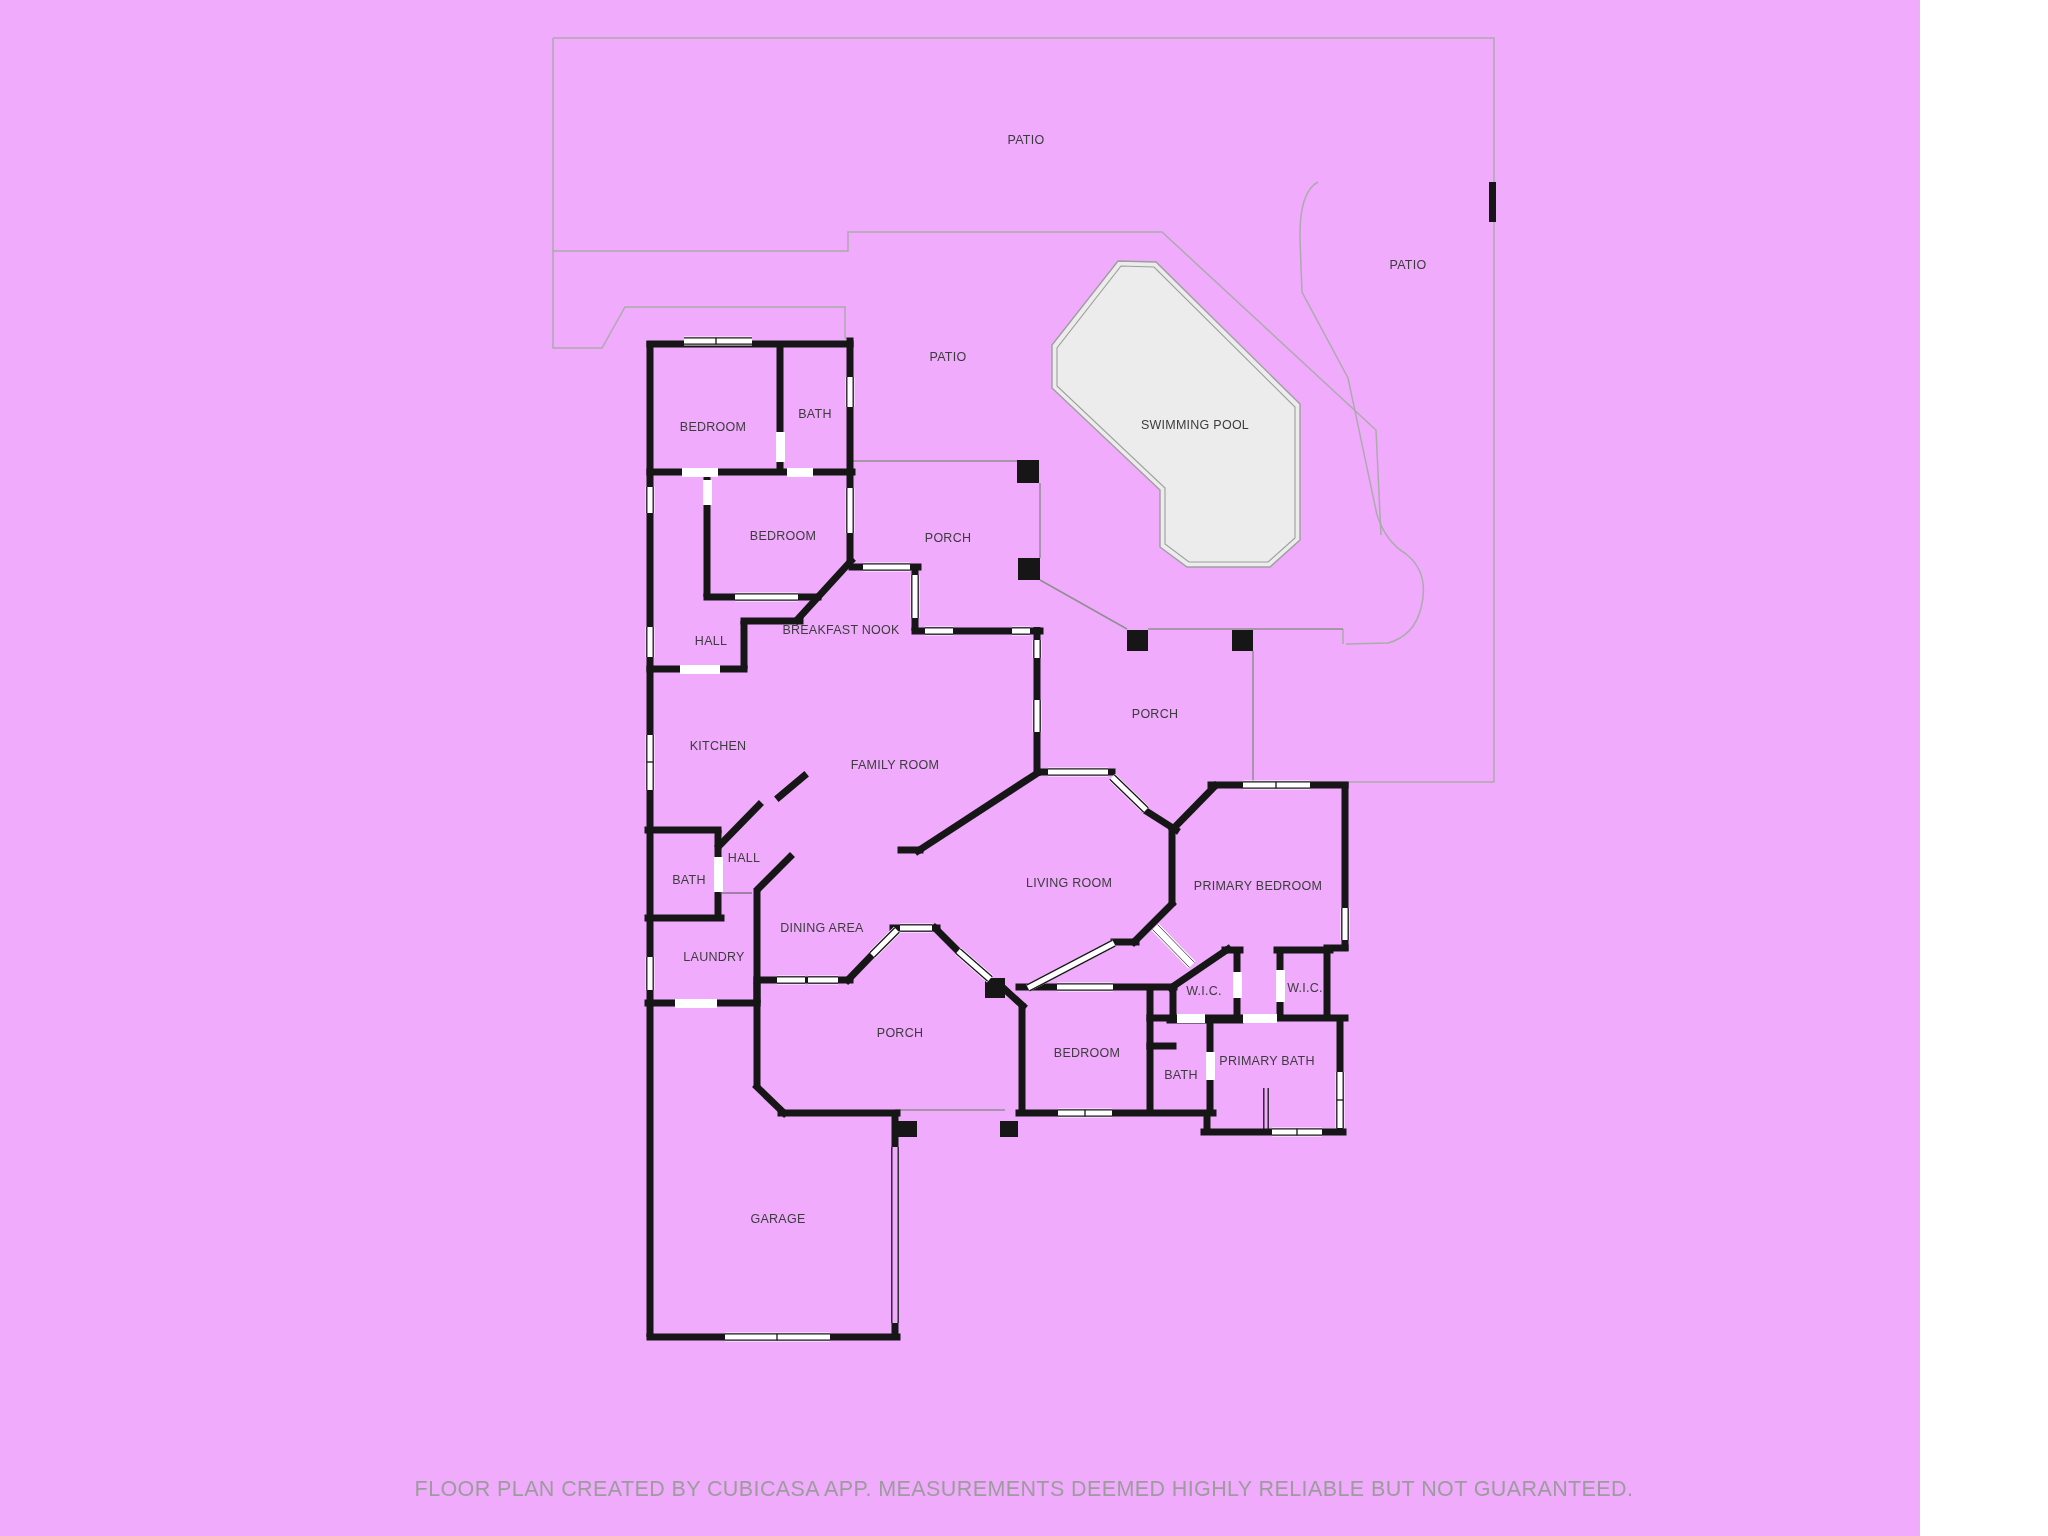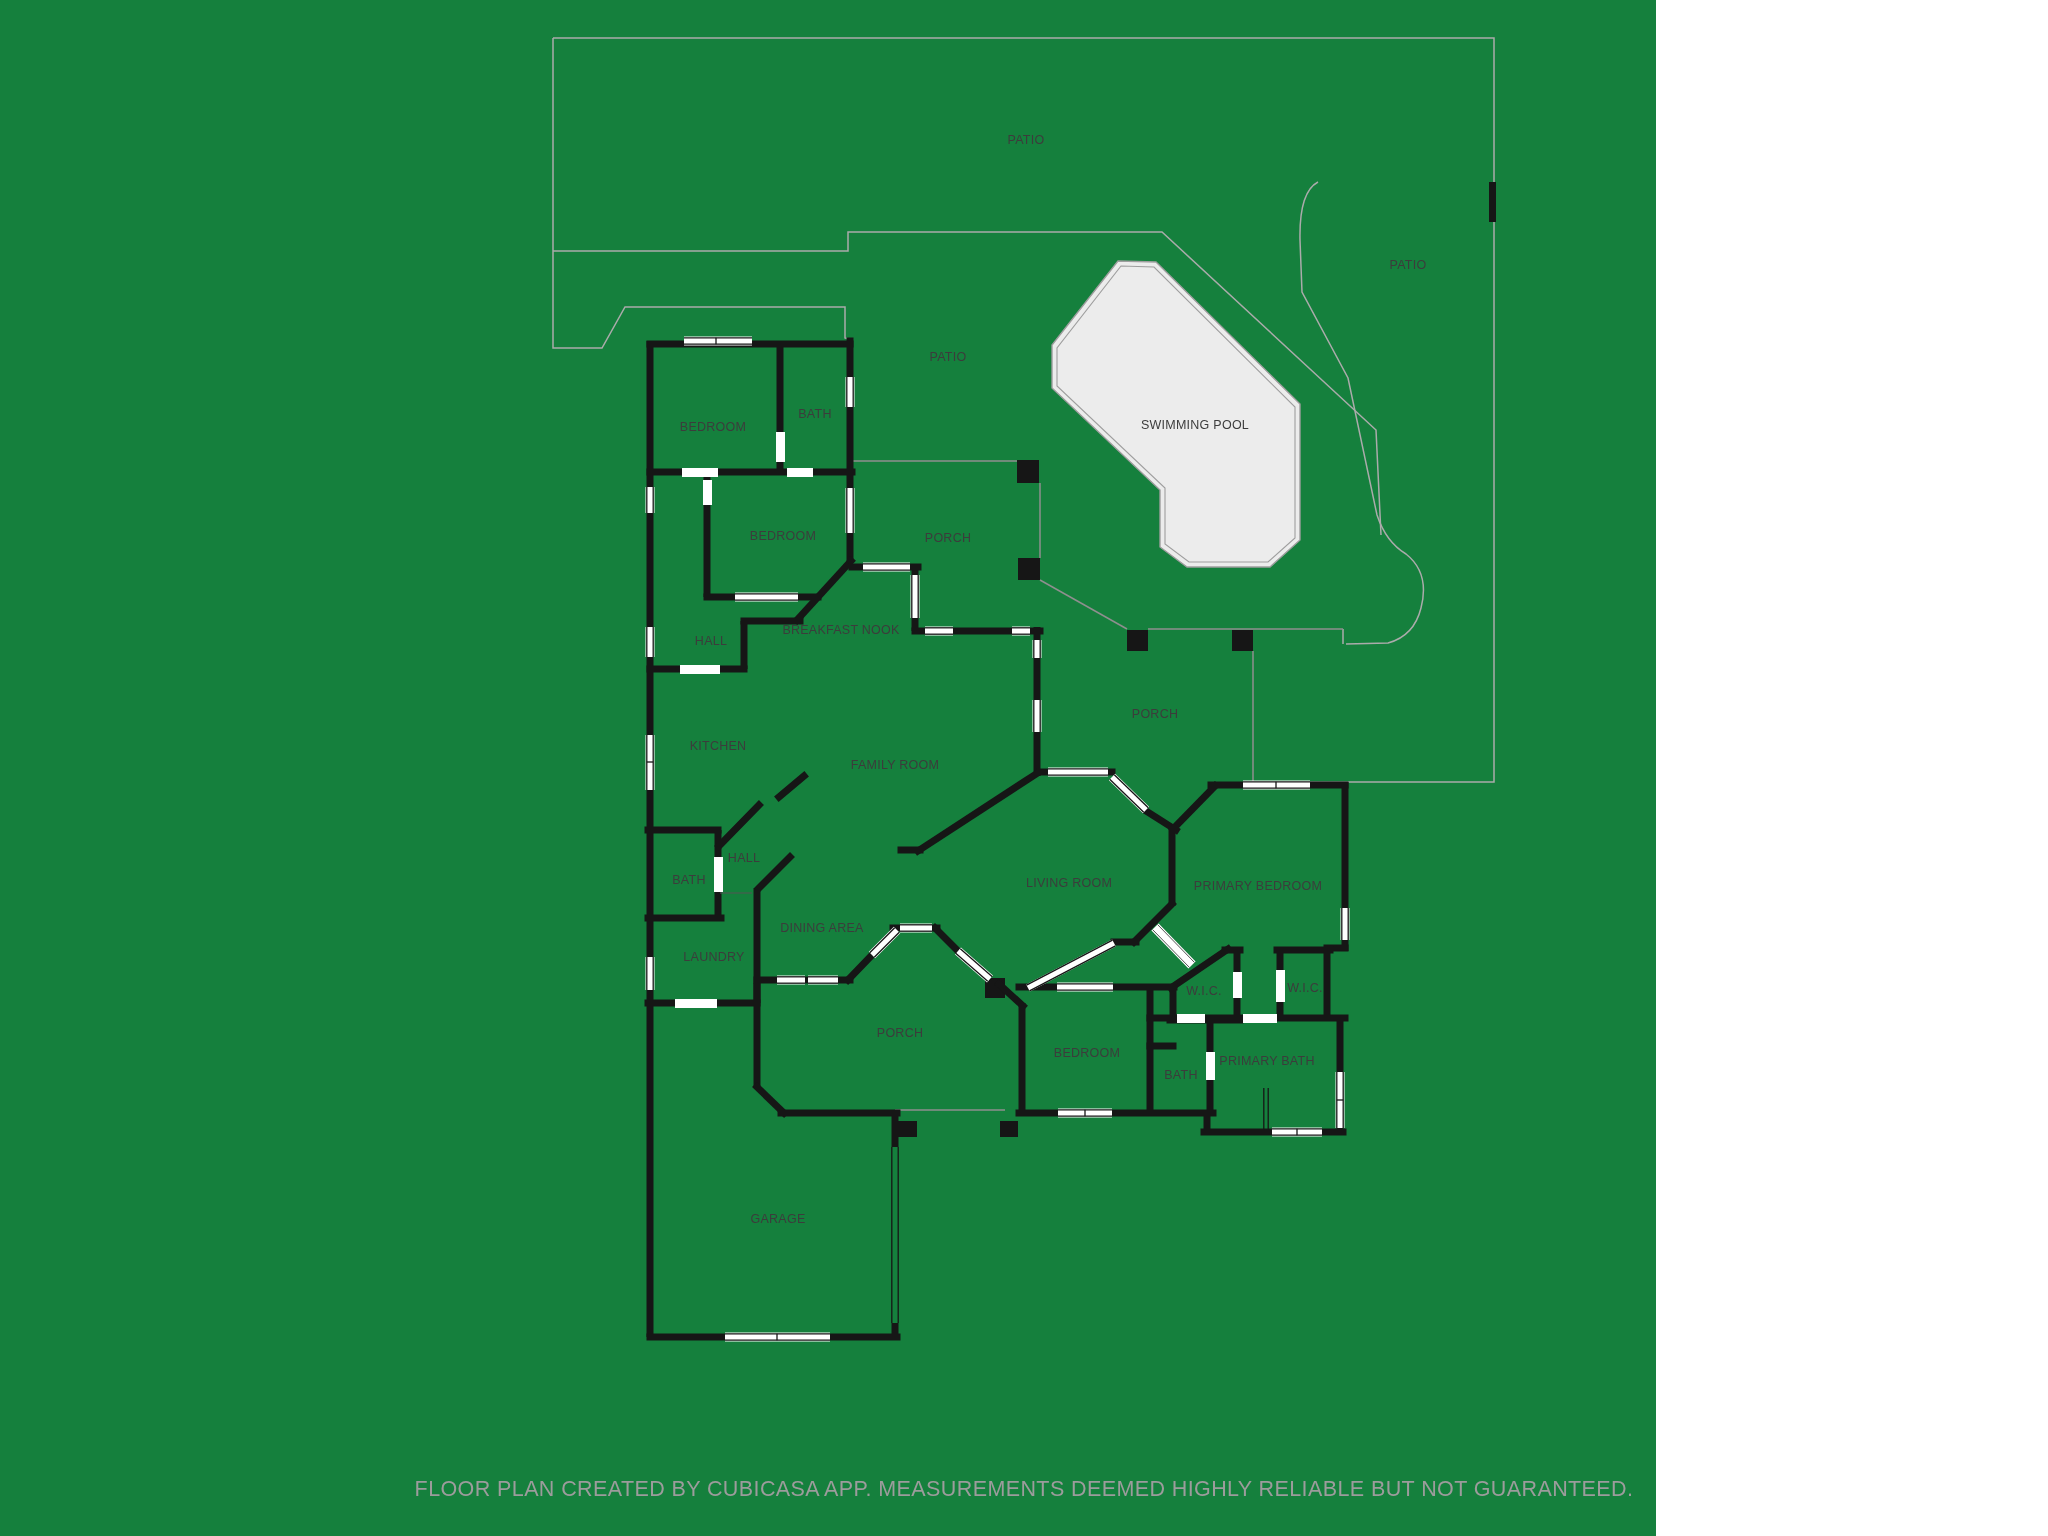--- a/index.html
+++ b/index.html
@@ -1,16 +1,16 @@
 <!DOCTYPE html>
 <html><head>
 <meta charset="utf-8">
 <style>
   html,body{margin:0;padding:0;background:#ffffff;}
-  .stage{position:relative;width:1656px;height:1536px;background:#15803d;overflow:hidden;
+  .stage{position:relative;width:1920px;height:1536px;background:#f0abfc;overflow:hidden;
          font-family:"Liberation Sans", sans-serif;}
   svg{display:block;}
   text.room{fill:#3c3c3c;font-size:12.5px;letter-spacing:.25px;text-anchor:middle;
             font-family:"Liberation Sans", sans-serif;}
   text.footer{fill:#9c9c9c;font-size:21.5px;text-anchor:middle;letter-spacing:.4px;
               font-family:"Liberation Sans", sans-serif;}
   .wall{stroke:#161616;stroke-width:7;fill:none;}
   .wallsq{stroke:#161616;stroke-width:7;fill:none;stroke-linecap:square;}
   .garden{stroke:#ababab;stroke-width:1.5;fill:none;}
   .porchline{stroke:#8f8f8f;stroke-width:1.5;fill:none;}

